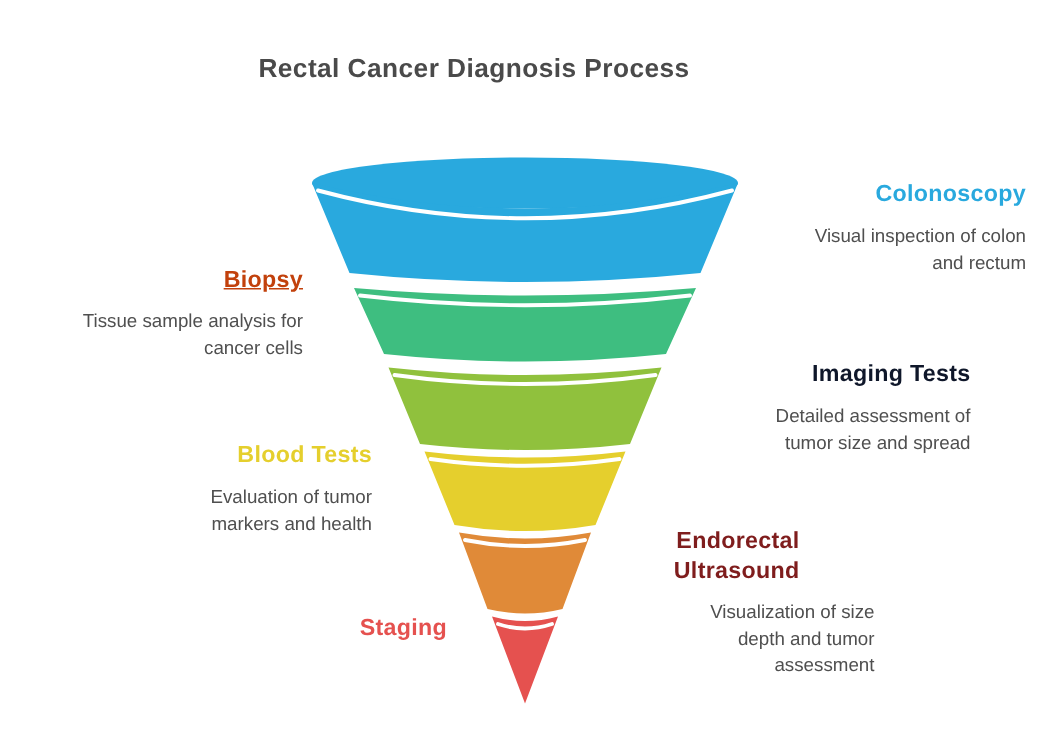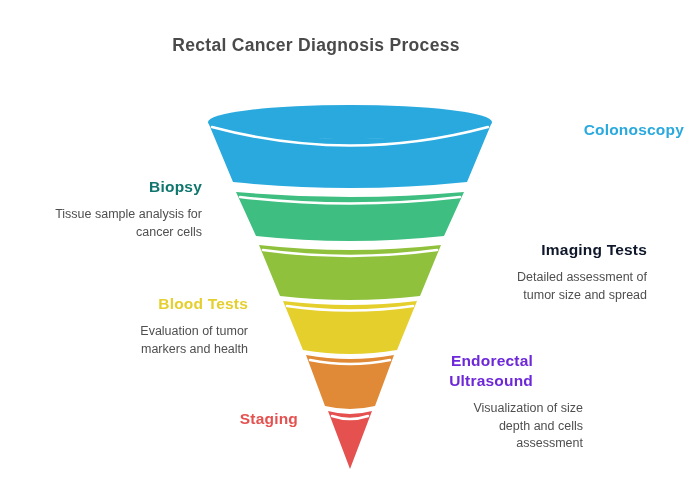--- a/index.html
+++ b/index.html
@@ -85,24 +85,28 @@
 
     <path d="M 306 355 Q 350 363 394 355 L 375 406 Q 350 412 325 406 Z" fill="#e08a38"></path>
     <path class="arc" d="M 310 360 Q 350 368 390 360"></path>
 
     <path d="M 328 411 Q 350 417 372 411 L 350 469 Z" fill="#e5514f"></path>
     <path class="arc" d="M 332 416 Q 350 422 368 416"></path>
   </svg>
 
   <div class="stage-label" style="left:514px; top:120px; width:170px;">
     <div class="heading" style="color: rgb(41, 169, 222);">Colonoscopy</div>
+    <div class="desc">
+      <div>Visual inspection of colon</div>
+      <div>and rectum</div>
+    </div>
   </div>
 
   <div class="stage-label align-right" style="left:40px; top:177px; width:162px;">
-    <div class="heading" style="color: #0f766e;">Biopsy</div>
+    <div class="heading" style="color: #c2410c; text-decoration: underline;">Biopsy</div>
     <div class="desc">
       <div>Tissue sample analysis for</div>
       <div>cancer cells</div>
     </div>
   </div>
 
   <div class="stage-label" style="left:472px; top:240px; width:175px;">
     <div class="heading" style="color: #0f172a;">Imaging Tests</div>
     <div class="desc">
       <div>Detailed assessment of</div>
@@ -112,24 +116,24 @@
 
   <div class="stage-label align-right" style="left:86px; top:294px; width:162px;">
     <div class="heading" style="color: rgb(229, 207, 45);">Blood Tests</div>
     <div class="desc">
       <div>Evaluation of tumor</div>
       <div>markers and health</div>
     </div>
   </div>
 
   <div class="stage-label" style="left:423px; top:351px; width:160px;">
-    <div class="heading narrow" style="color: #6d28d9;">Endorectal Ultrasound</div>
+    <div class="heading narrow" style="color: #7f1d1d;">Endorectal Ultrasound</div>
     <div class="desc">
       <div>Visualization of size</div>
-      <div>depth and cells</div>
+      <div>depth and tumor</div>
       <div>assessment</div>
     </div>
   </div>
 
   <div class="stage-label align-right" style="left:138px; top:409px; width:160px;text-align:right;">
     <div class="heading" style="color: rgb(229, 81, 79);">Staging</div>
   </div>
 
 </div>
 

